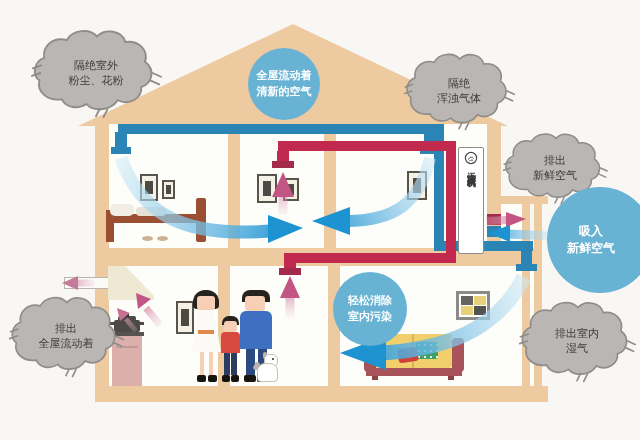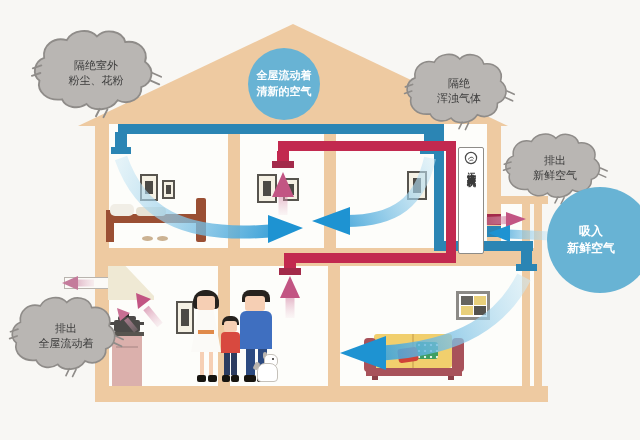--- a/index.html
+++ b/index.html
@@ -298,23 +298,36 @@
   </div>
   <div class="a" style="left:8px;top:293px;width:116px;height:86px">
     <svg viewBox="0 0 140 100" preserveAspectRatio="none" width="100%" height="100%">
         <use href="#cloudShape"></use>
       </svg>
     <div class="cloud-text">
       <span>排出</span>
       <span>全屋流动着</span>
     </div>
   </div>
+  <div class="a" style="left:518px;top:298px;width:118px;height:86px">
+    <svg viewBox="0 0 140 100" preserveAspectRatio="none" width="100%" height="100%">
+        <use href="#cloudShape"></use>
+      </svg>
+    <div class="cloud-text">
+      <span>排出室内</span>
+      <span>湿气</span>
+    </div>
+  </div>
 
   <div class="a bubble" style="left:248px;top:48px;width:72px;height:72px;font-size:11px">
     <span>全屋流动着</span>
     <span>清新的空气</span>
   </div>
   <div class="a bubble" style="left:547px;top:187px;width:106px;height:106px;font-size:12px;padding-right:18px;box-sizing:border-box">
     <span>吸入</span>
     <span>新鲜空气</span>
   </div>
+  <div class="a bubble" style="left:333px;top:272px;width:74px;height:74px;font-size:11px">
+    <span>轻松消除</span>
+    <span>室内污染</span>
+  </div>
 
 </div>
 
 </body></html>

